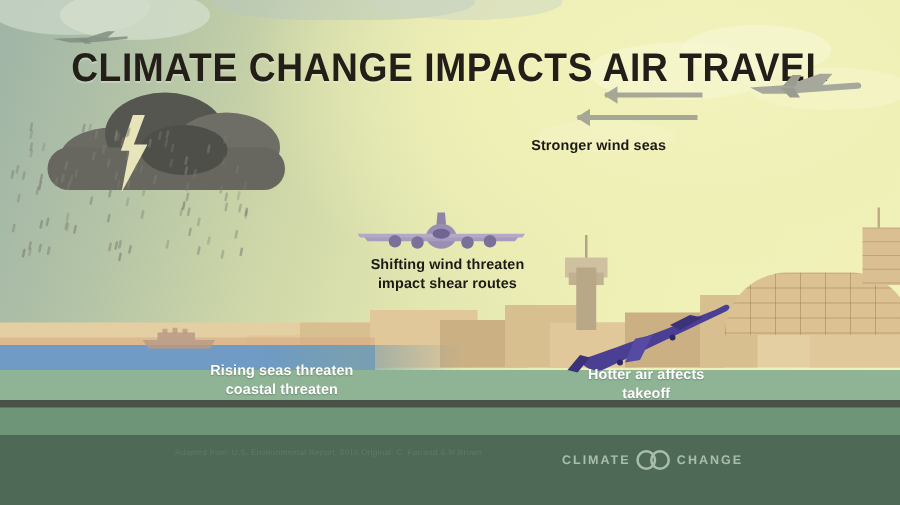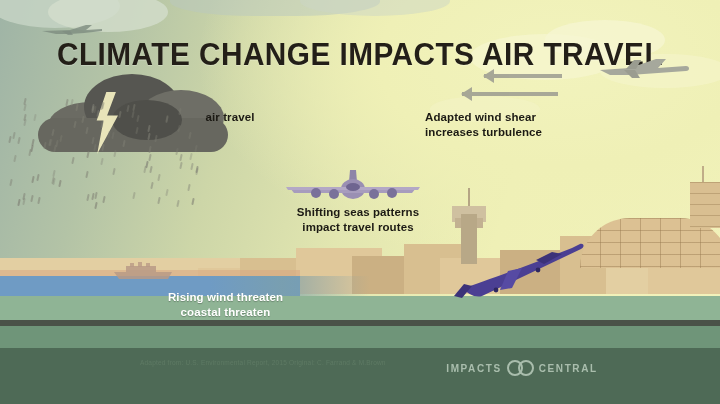--- a/index.html
+++ b/index.html
@@ -366,43 +366,45 @@
       <path d="M12 50 C30 44 70 30 120 10 L128 6 C132 5 133 9 129 11 L30 58 C24 60 14 56 12 50 Z" fill="#4b3f93"></path>
       <path d="M20 48 L10 60 L2 58 L12 46 Z" fill="#3c3279"></path>
       <path d="M56 33 L48 52 L60 50 L70 30 Z" fill="#564aa3"></path>
       <path d="M84 22 L100 14 L110 16 L92 26 Z" fill="#3c3279"></path>
       <circle cx="44" cy="52" r="2.4" fill="#2e2760"></circle>
       <circle cx="86" cy="32" r="2.4" fill="#2e2760"></circle>
     </svg>
   </div>
 
   <div class="label lb-storm">
-    <div>air travel</div>
   </div>
 
   <div class="label lb-shear">
-    <div>Adapted wind shear</div>
-    <div>increases turbulence</div>
+    <div>Stronger wind seas</div>
   </div>
 
   <div class="label lb-wind">
-    <div>Shifting seas patterns</div>
-    <div>impact travel routes</div>
+    <div>Shifting wind threaten</div>
+    <div>impact shear routes</div>
   </div>
 
   <div class="label white lb-seas">
-    <div>Rising wind threaten</div>
+    <div>Rising seas threaten</div>
     <div>coastal threaten</div>
   </div>
 
+  <div class="label white lb-hot">
+    <div>Hotter air affects</div>
+    <div>takeoff</div>
+  </div>
 
   <div class="credit">Adapted from: U.S. Environmental Report, 2015 Original: C. Farrand &amp; M.Brown</div>
 
   <div class="logo">
-    <span>IMPACTS</span>
+    <span>CLIMATE</span>
     <span class="logo-mark">
       <span class="ring"></span>
         <span class="ring r2"></span>
     </span>
-    <span>CENTRAL</span>
+    <span>CHANGE</span>
   </div>
 
 </div>
 
 </body></html>

